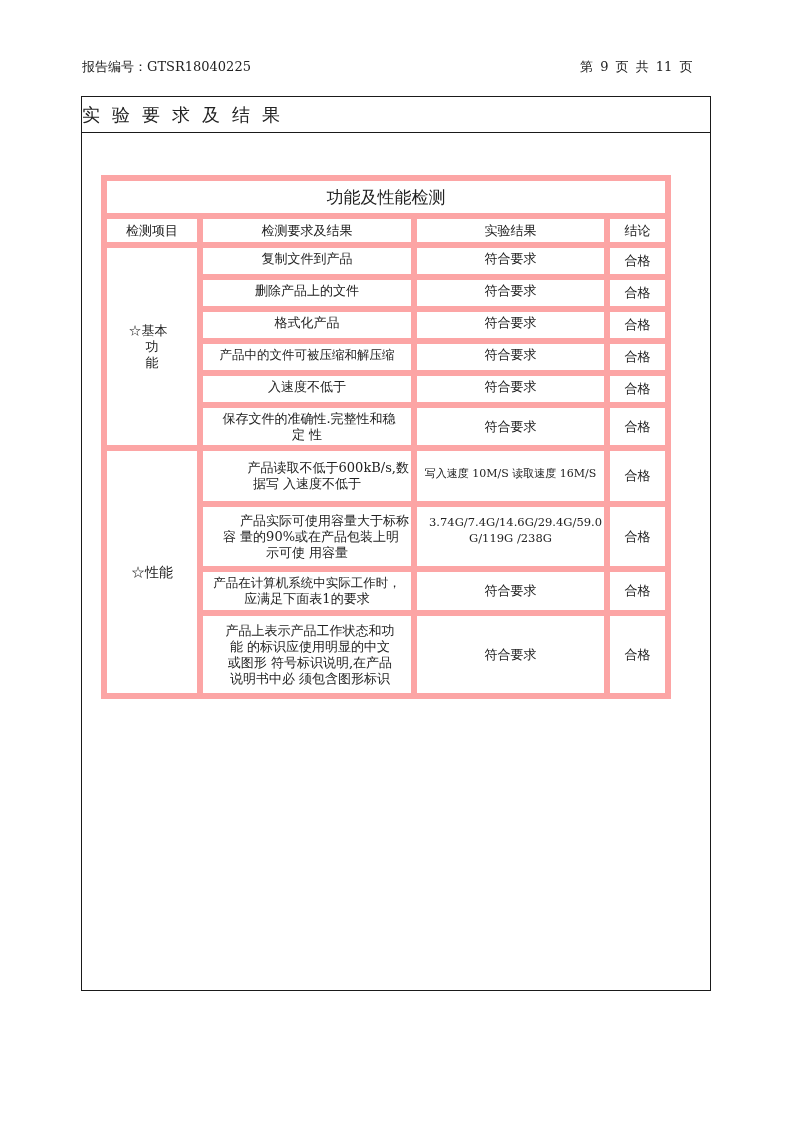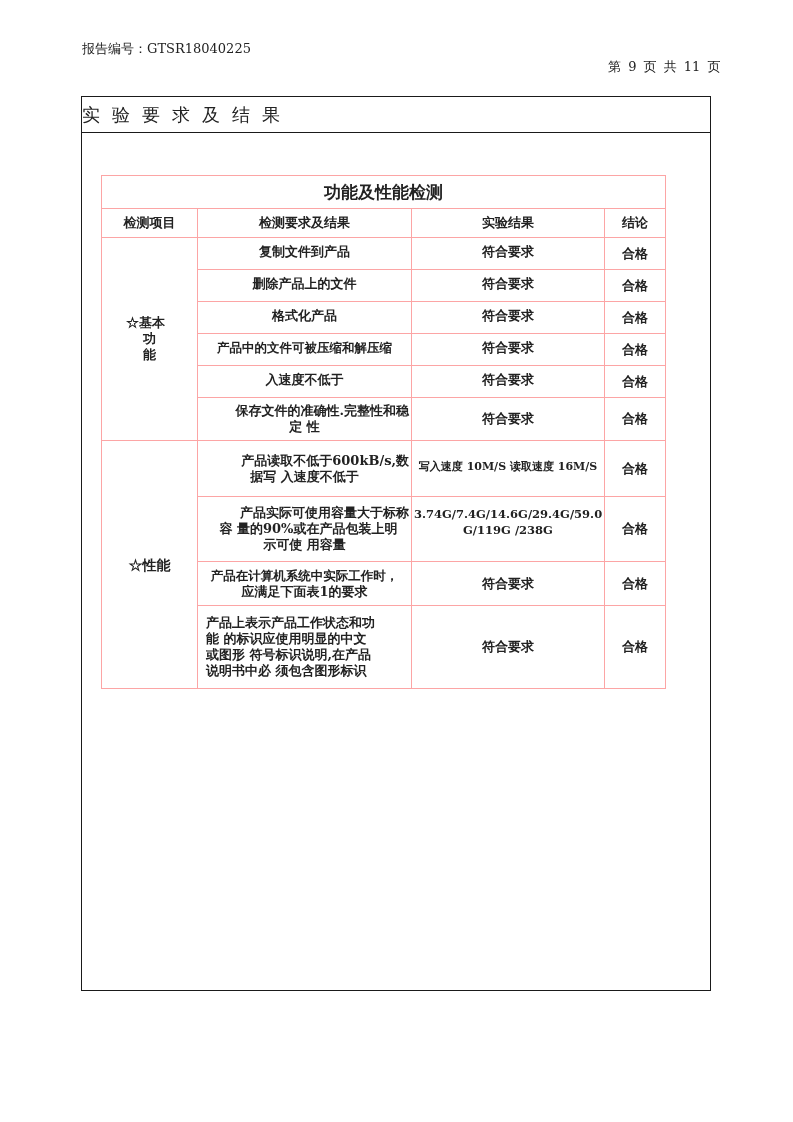--- a/index.html
+++ b/index.html
@@ -1,39 +1,39 @@
 <!DOCTYPE html>
 <html><head>
   <meta charset="utf-8">
   <style>
     html, body { margin: 0; padding: 0; background: #ffffff; }
     body {
       width: 793px; height: 1122px; position: relative; overflow: hidden;
       font-family: "DejaVu Serif", "Liberation Serif", serif;
       color: #222222;
     }
-    .hdr-left { position: absolute; left: 82px; top: 40px; font-size: 13px; letter-spacing: 0px; }
-    .hdr-right { position: absolute; left: 608px; top: 58px; font-size: 13px; word-spacing: 3px; }
+    .hdr-left { position: absolute; left: 82px; top: 58px; font-size: 13px; letter-spacing: 0px; }
+    .hdr-right { position: absolute; left: 580px; top: 58px; font-size: 13px; word-spacing: 3px; }
     .frame {
       position: absolute; left: 81px; top: 96px; width: 630px; height: 895px;
       border: 1.5px solid #1a1a1a; box-sizing: border-box;
     }
     .frame-title {
       position: absolute; left: 0; top: 0; width: 100%; height: 36px;
       border-bottom: 1.5px solid #1a1a1a; box-sizing: border-box;
       line-height: 36px; font-size: 18px; letter-spacing: 12px;
     }
     table.inner {
       position: absolute; left: 101px; top: 175px; width: 564px;
       border-collapse: collapse; table-layout: fixed;
       font-size: 13px;
     }
     table.inner td, table.inner th {
-      border: 1px solid #fca5a5; padding: 0 2px; text-align: center;
-      vertical-align: middle; font-weight: bold; line-height: 16px;
+      border: 6px solid #fca5a5; padding: 0 2px; text-align: center;
+      vertical-align: middle; font-weight: normal; line-height: 16px;
       overflow: hidden;
     }
     .t-title { height: 32px; font-size: 17px; }
     .col-h { height: 29px; }
     .r-std { height: 32px; }
     .r-std .res, .r-std .req { position: relative; top: -2px; margin-top: 36px; }
     .cat { vertical-align: middle; }
     .cat-basic { text-align: center; padding-top: 0; }
     .res-small { font-size: 12px; }
     .concl { text-align: right; padding-right: 10px; }
@@ -91,21 +91,21 @@
     <td class="res">符合要求</td>
     <td class="concl">合格</td>
   </tr>
   <tr class="r-std">
     <td class="req">入速度不低于</td>
     <td class="res">符合要求</td>
     <td class="concl">合格</td>
   </tr>
   <tr style="height:43px">
     <td class="req">
-      <div class="left" style="text-align:right;padding-left:4px">保存文件的准确性.完整性和稳</div>
+      <div class="left" style="text-align:center;padding-left:4px">保存文件的准确性.完整性和稳</div>
       <div>定 性</div>
     </td>
     <td class="res">符合要求</td>
     <td class="concl">合格</td>
   </tr>
 
   <tr style="height:56px">
     <td rowspan="4" class="cat">
       <div style="font-size:14px">☆性能</div>
     </td>
@@ -116,36 +116,36 @@
     <td class="res res-small" style="white-space:nowrap;font-size:11px;position:relative;top:-2px">写入速度 10M/S 读取速度 16M/S</td>
     <td class="concl">合格</td>
   </tr>
   <tr style="height:65px">
     <td class="req">
       <div style="text-align:right;padding-left:8px">产品实际可使用容量大于标称</div>
       <div style="text-align:center;padding-left:8px">容 量的90%或在产品包装上明</div>
       <div>示可使 用容量</div>
     </td>
     <td class="res res-small" style="font-size:11.5px">
-      <div style="text-align:left">3.74G/7.4G/14.6G/29.4G/59.0</div>
+      <div style="text-align:right">3.74G/7.4G/14.6G/29.4G/59.0</div>
       <div>G/119G /238G</div>
       <div style="height:14px"></div>
     </td>
     <td class="concl">合格</td>
   </tr>
   <tr style="height:44px">
     <td class="req">
       <div style="white-space:nowrap;font-size:12.5px">产品在计算机系统中实际工作时，</div>
       <div>应满足下面表1的要求</div>
     </td>
     <td class="res">符合要求</td>
     <td class="concl">合格</td>
   </tr>
   <tr style="height:83px">
-    <td class="req" style="text-align:left;padding-left:8px">
+    <td class="req" style="text-align:center;padding-left:8px">
       <div>产品上表示产品工作状态和功</div>
       <div>能 的标识应使用明显的中文</div>
       <div>或图形 符号标识说明,在产品</div>
       <div>说明书中必 须包含图形标识</div>
     </td>
     <td class="res">符合要求</td>
     <td class="concl">合格</td>
   </tr>
 </tbody>
   </table>

